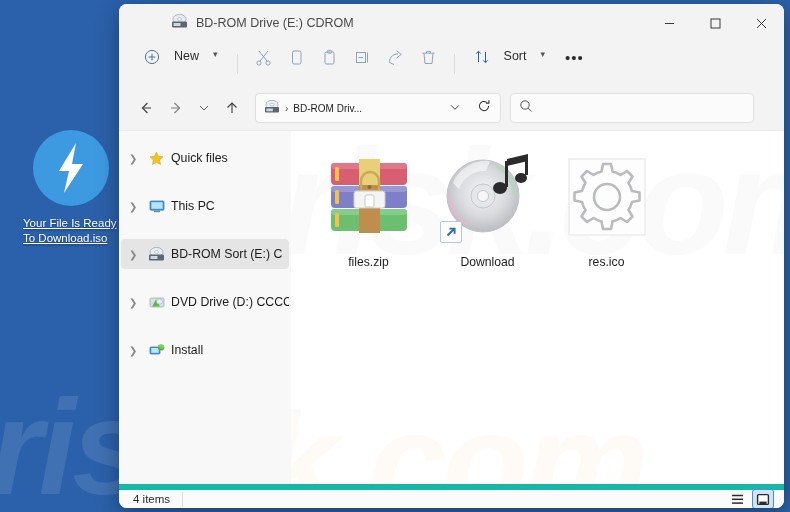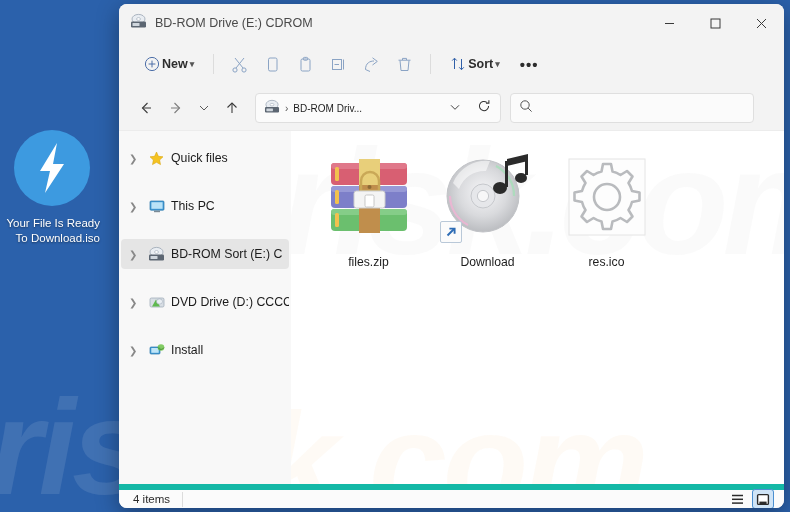--- a/index.html
+++ b/index.html
@@ -33,24 +33,25 @@
   #wm-bottom {
     left: -10px; top: 370px;
     font-size: 135px;
     color: rgba(255,255,255,0.10);
     letter-spacing: -4px;
   }
 
   
   #desk-icon {
     position: absolute;
-    left: 4px; top: 130px;
+    left: 23px; top: 130px;
     width: 96px;
-    text-align: right;
+    text-align: left;
     color: #ffffff;
+    text-decoration: underline;
   }
   .bolt-circle {
     width: 76px; height: 76px;
     margin: 0 auto 10px auto;
     border-radius: 50%;
     background: #3d9ae0;
     position: relative;
   }
   .bolt-circle svg { position: absolute; left: 0; top: 0; }
   #desk-icon .lbl {
@@ -72,45 +73,44 @@
     flex-direction: column;
   }
   
   #titlebar {
     height: 38px;
     display: flex;
     align-items: center;
     background: #f3f3f3;
     flex: none;
   }
-  #title-left { display: flex; align-items: center; padding-left: 11px; flex: 1; gap: 8px; }
+  #title-left { display: flex; align-items: center; padding-left: 11px; flex: 1; gap: 8px; margin-left: 41px; }
   #title-text { font-size: 12.5px; color: #4a4a4a; }
   .wbtn {
     width: 46px; height: 38px;
     display: flex; align-items: center; justify-content: center;
     color: #3a3a3a;
   }
   .wbtn svg { display: block; }
 
   
   #toolbar {
     height: 44px;
     display: flex;
     align-items: center;
     padding-left: 16px;
     gap: 2px;
     flex: none;
   }
   .tb {
     height: 30px;
-    display: flex; align-items: center; gap: 2px;
+    display: flex; align-items: flex-start; gap: 14px;
     padding: 0 7px;
     border-radius: 4px;
     color: #4d6fa8;
-    font-weight: bold;
   }
   .tb.lbl-btn { padding: 0 9px; }
   .tb .t { font-size: 12.5px; color: #2d2d2d; }
   .tb .chev { color: #555; font-size: 9px; }
   .tbsep {
     width: 1px; height: 20px; background: #dcdcdc; margin: 0 8px;
   }
   .tb svg { display:block; }
   #more-btn { font-size: 15px; color:#2d2d2d; letter-spacing: 1px; padding: 0 9px; }
 

